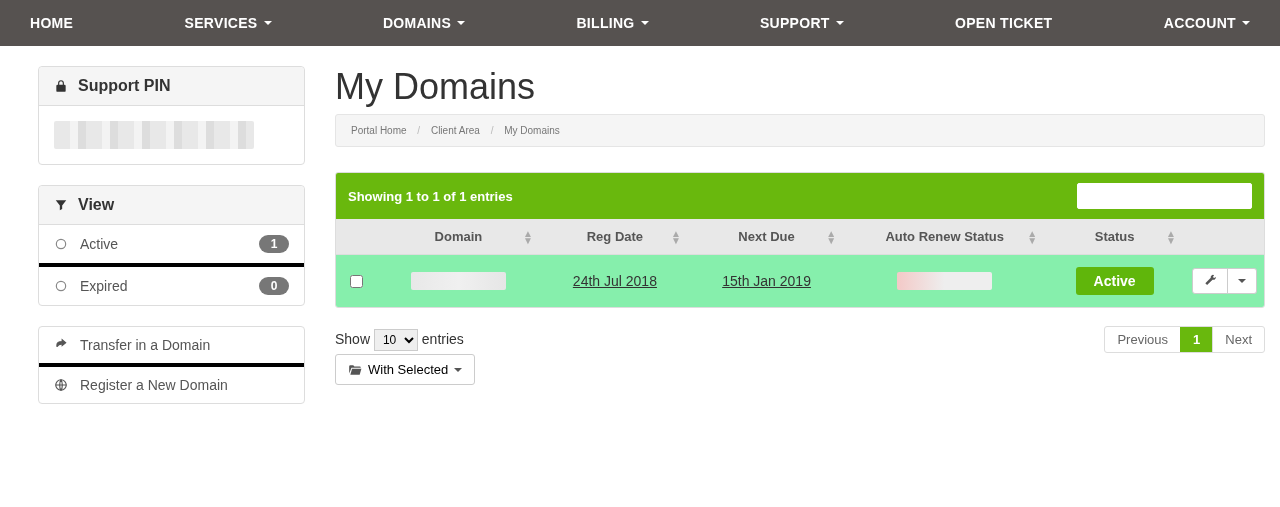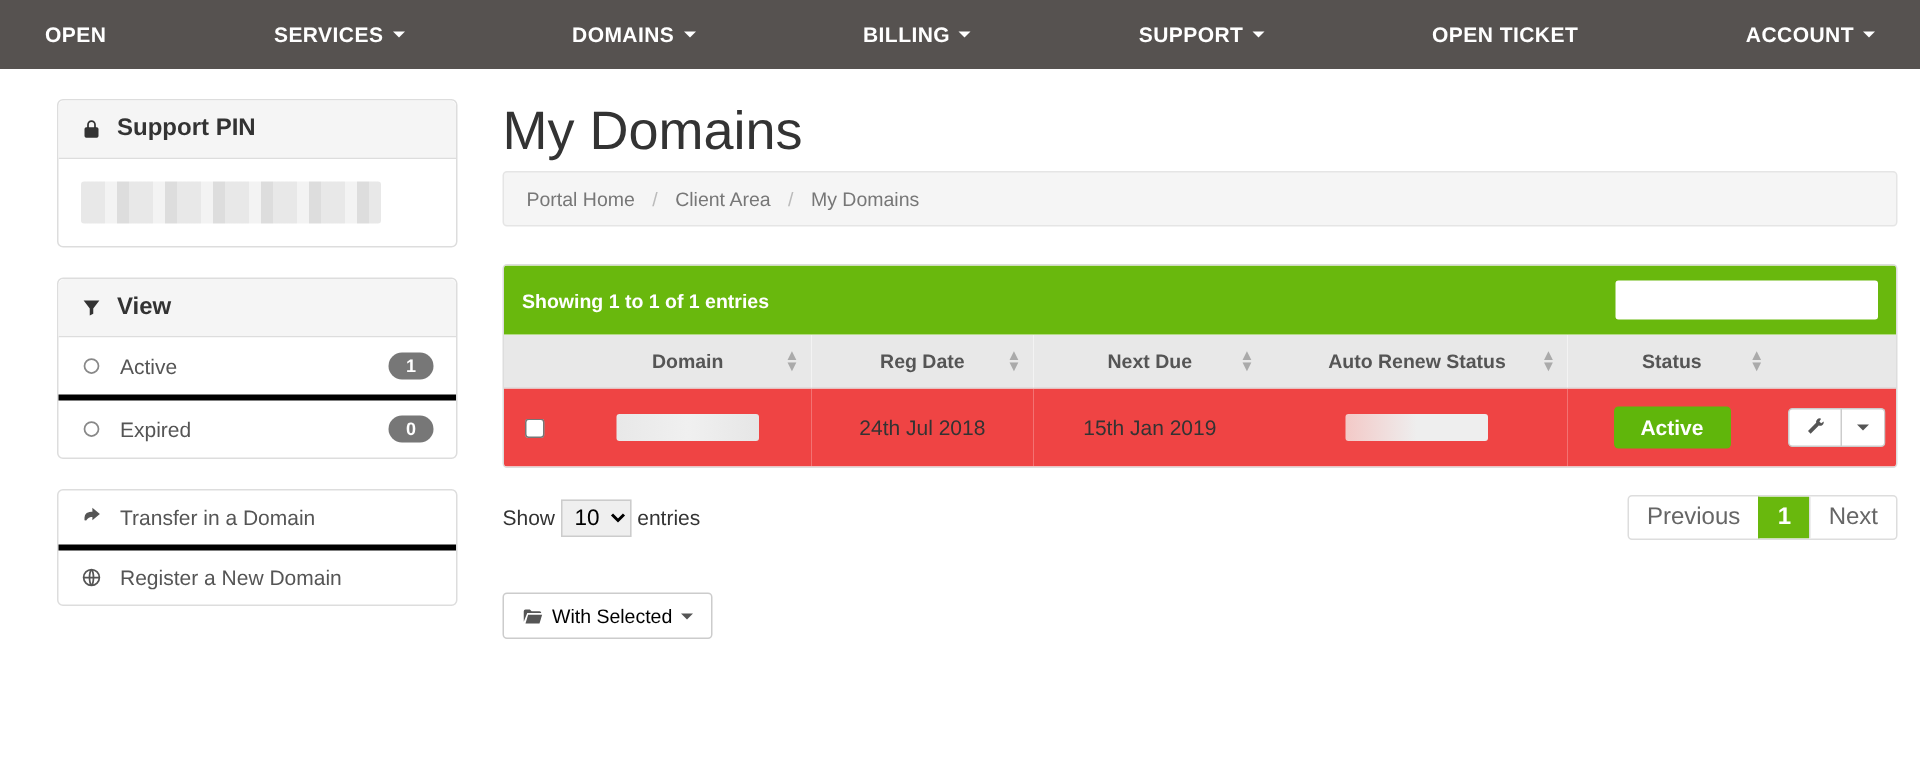--- a/index.html
+++ b/index.html
@@ -94,21 +94,21 @@
     font-weight: 400;
     margin: 0 0 6px;
     color: #333;
   }
   .breadcrumb {
     background: #f5f5f5;
     border: 1px solid #e5e5e5;
     padding: 10px 15px;
     border-radius: 3px;
     color: #777;
-    font-size: 13px;
+    font-size: 10px;
     margin-bottom: 25px;
   }
   .breadcrumb span.sep { margin: 0 8px; color: #bbb; }
   .table-wrap {
     border: 1px solid #ddd;
     border-radius: 3px;
     overflow: hidden;
     margin-bottom: 12px;
   }
   .table-header {
@@ -151,22 +151,23 @@
     font-size: 10px;
     line-height: 7px;
     display: flex;
     flex-direction: column;
     gap: 1px;
   }
   table.grid tbody td {
     padding: 12px 6px;
     text-align: center;
     border-top: 1px solid #eee;
-    background: #ef4444;
+    background: #86efac;
     color: #333;
+    text-decoration: underline;
   }
   .blur-cell {
     width: 95px; height: 18px;
     background: linear-gradient(90deg,#e8e8e8,#f0f0f0,#e6e6e6);
     margin: 0 auto;
     border-radius: 2px;
   }
   .blur-cell.red { background: linear-gradient(90deg,#f3c9c7,#eee,#eee); }
   .label-status {
     display: inline-block;
@@ -194,61 +195,61 @@
   .btn-group .btn:last-child { border-radius: 0 3px 3px 0; border-left: 0; }
   .table-footer {
     display: flex;
     align-items: center;
     justify-content: space-between;
     padding-top: 6px;
   }
   .table-footer select {
     border: 1px solid #ccc;
     padding: 2px 4px;
-    font-size: 15px;
+    font-size: 12px;
   }
   .pagination {
     display: flex;
     border: 1px solid #ddd;
     border-radius: 3px;
     overflow: hidden;
   }
   .pagination .pg {
     padding: 5px 12px;
     border-left: 1px solid #ddd;
     color: #666;
-    font-size: 16px;
+    font-size: 13px;
     cursor: pointer;
   }
   .pagination .pg:first-child { border-left: none; }
   .pagination .pg.active {
     background: #69b80d;
     color: #fff;
     font-weight: 700;
     border-color: #69b80d;
   }
   .with-selected {
-    margin-top: 35px;
+    margin-top: 1px;
   }
   .with-selected .btn { border-radius: 3px; padding: 7px 12px; }
   .icon { width: 14px; height: 14px; display: inline-block; }
   .caret-dark {
     display: inline-block;
     width: 0; height: 0;
     border-left: 4px solid transparent;
     border-right: 4px solid transparent;
     border-top: 4px solid #555;
   }
 </style>
 </head>
 <body>
 
 <div class="navbar">
   <a href="#">
-      <span>OPEN</span>
+      <span>HOME</span>
     </a>
   <a href="#">
       <span>SERVICES</span>
       <span class="caret-down"></span>
     </a>
   <a href="#">
       <span>DOMAINS</span>
       <span class="caret-down"></span>
     </a>
   <a href="#">

